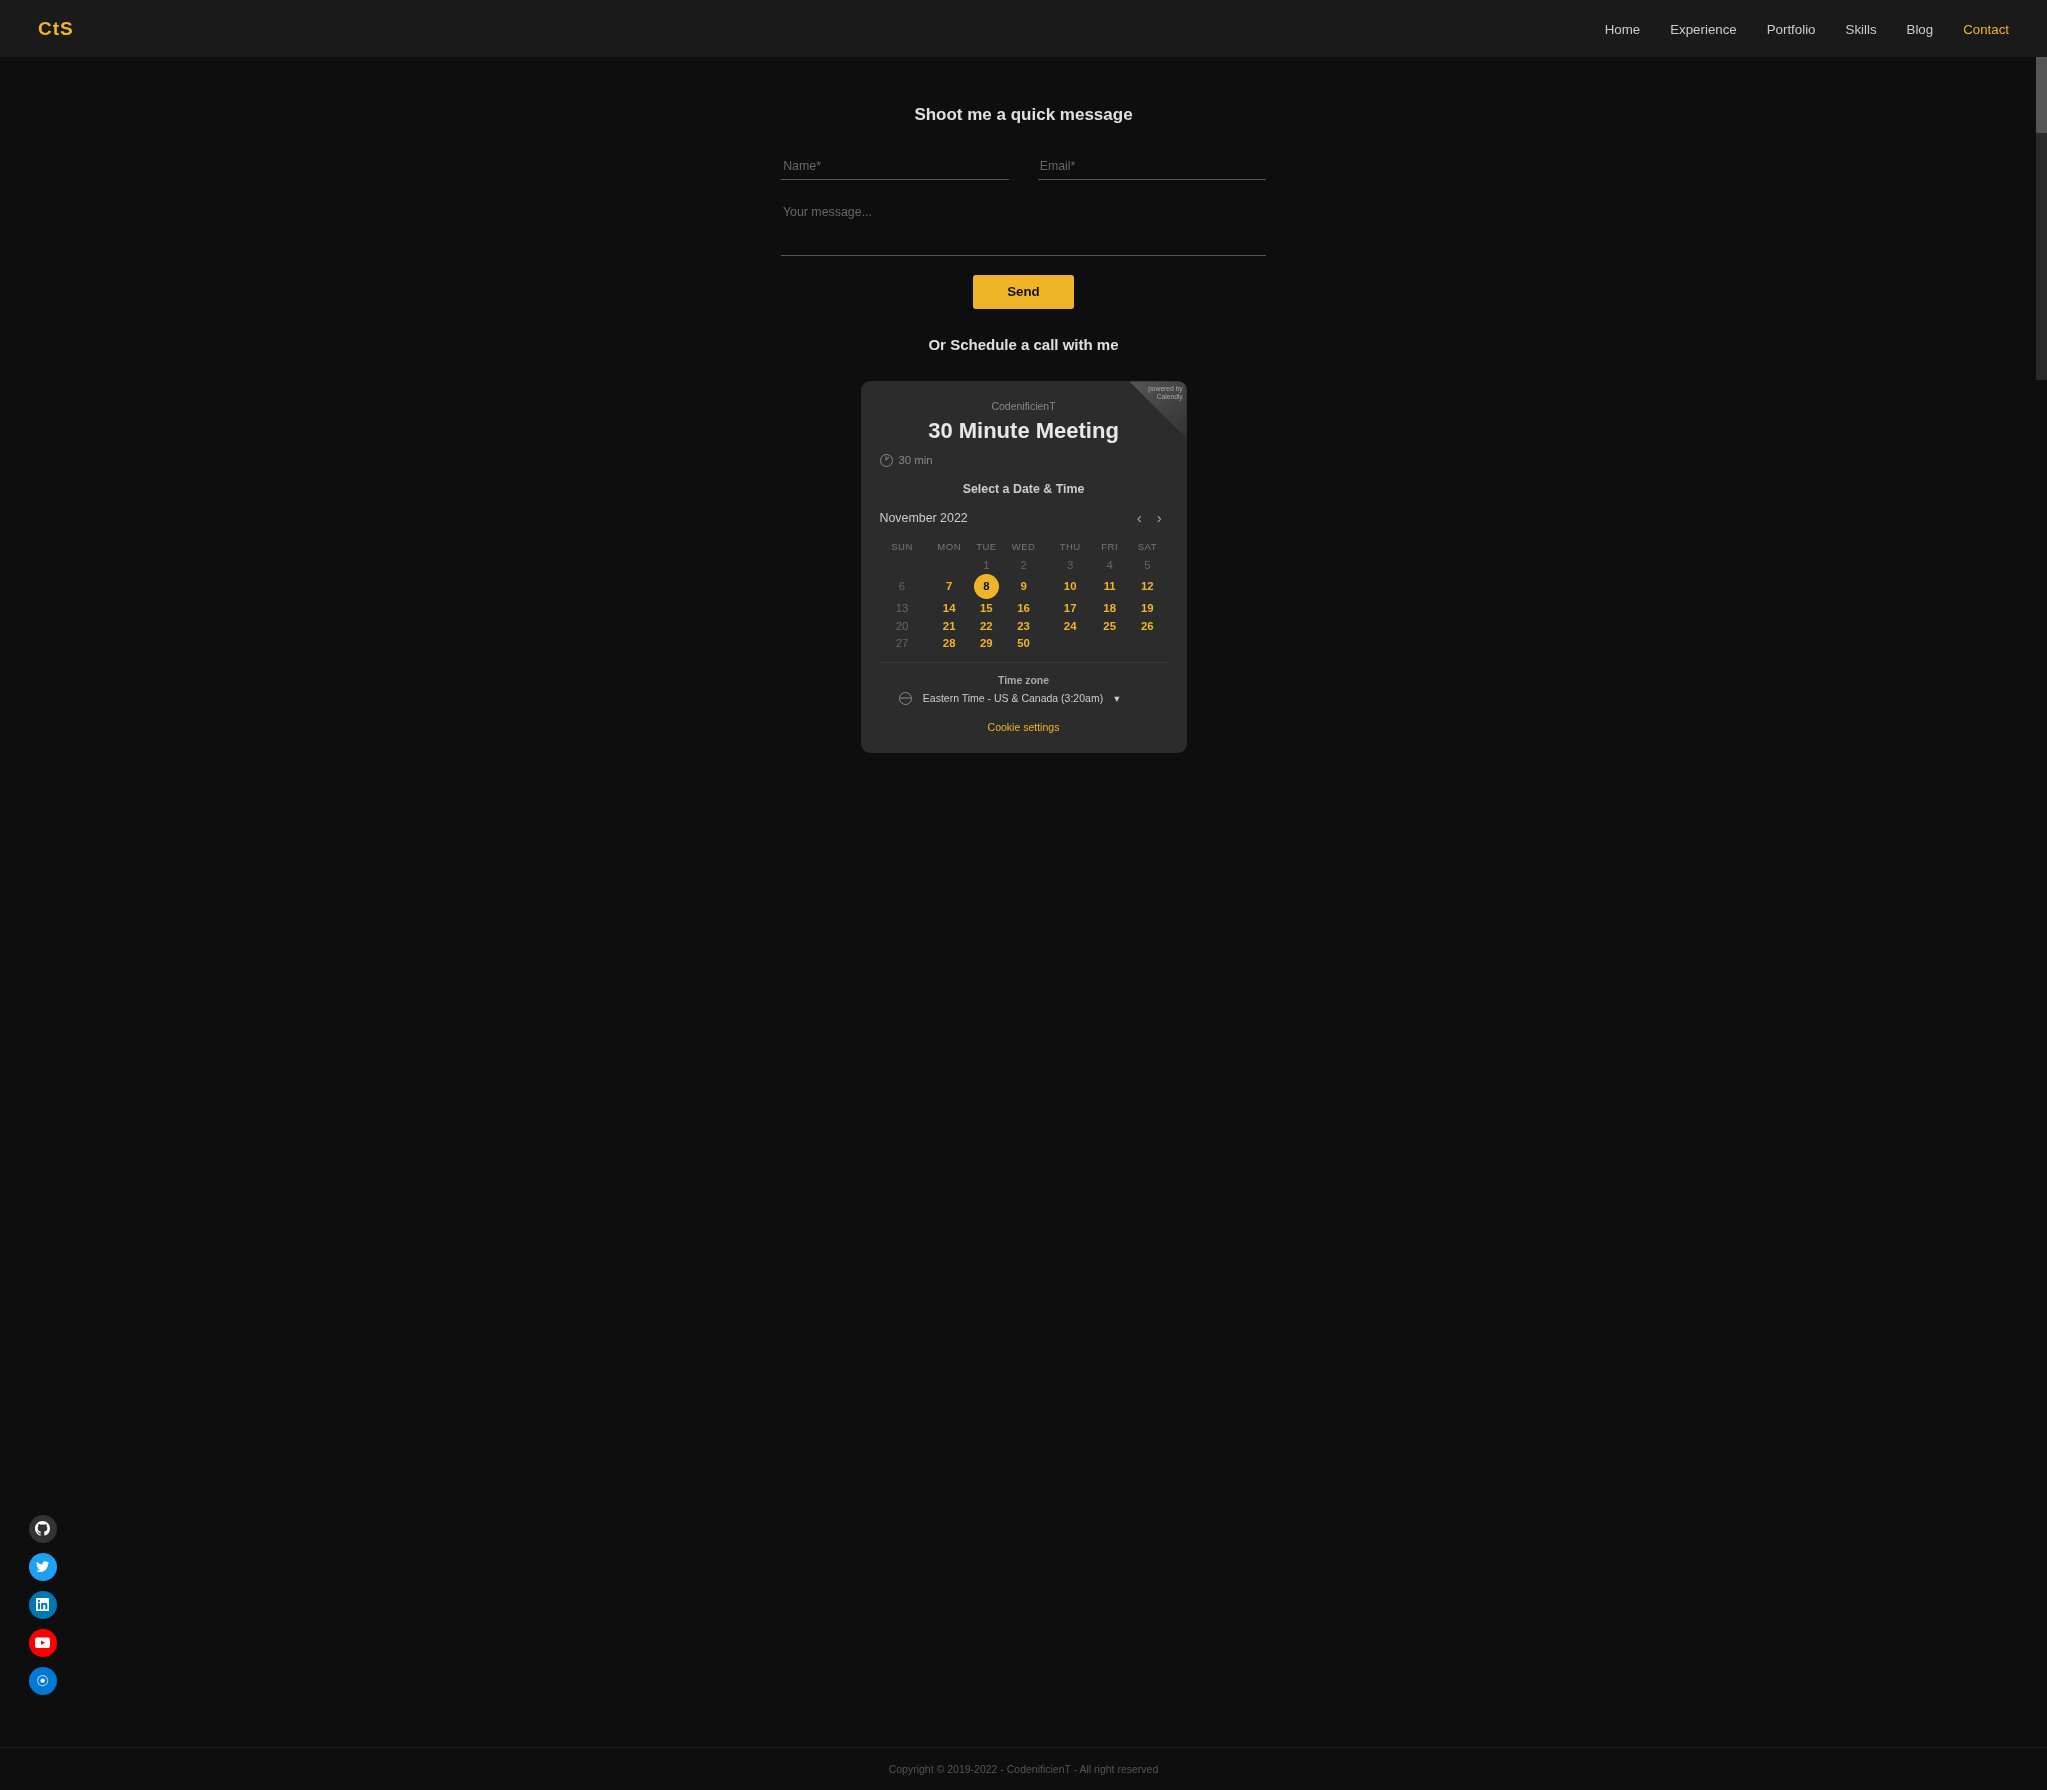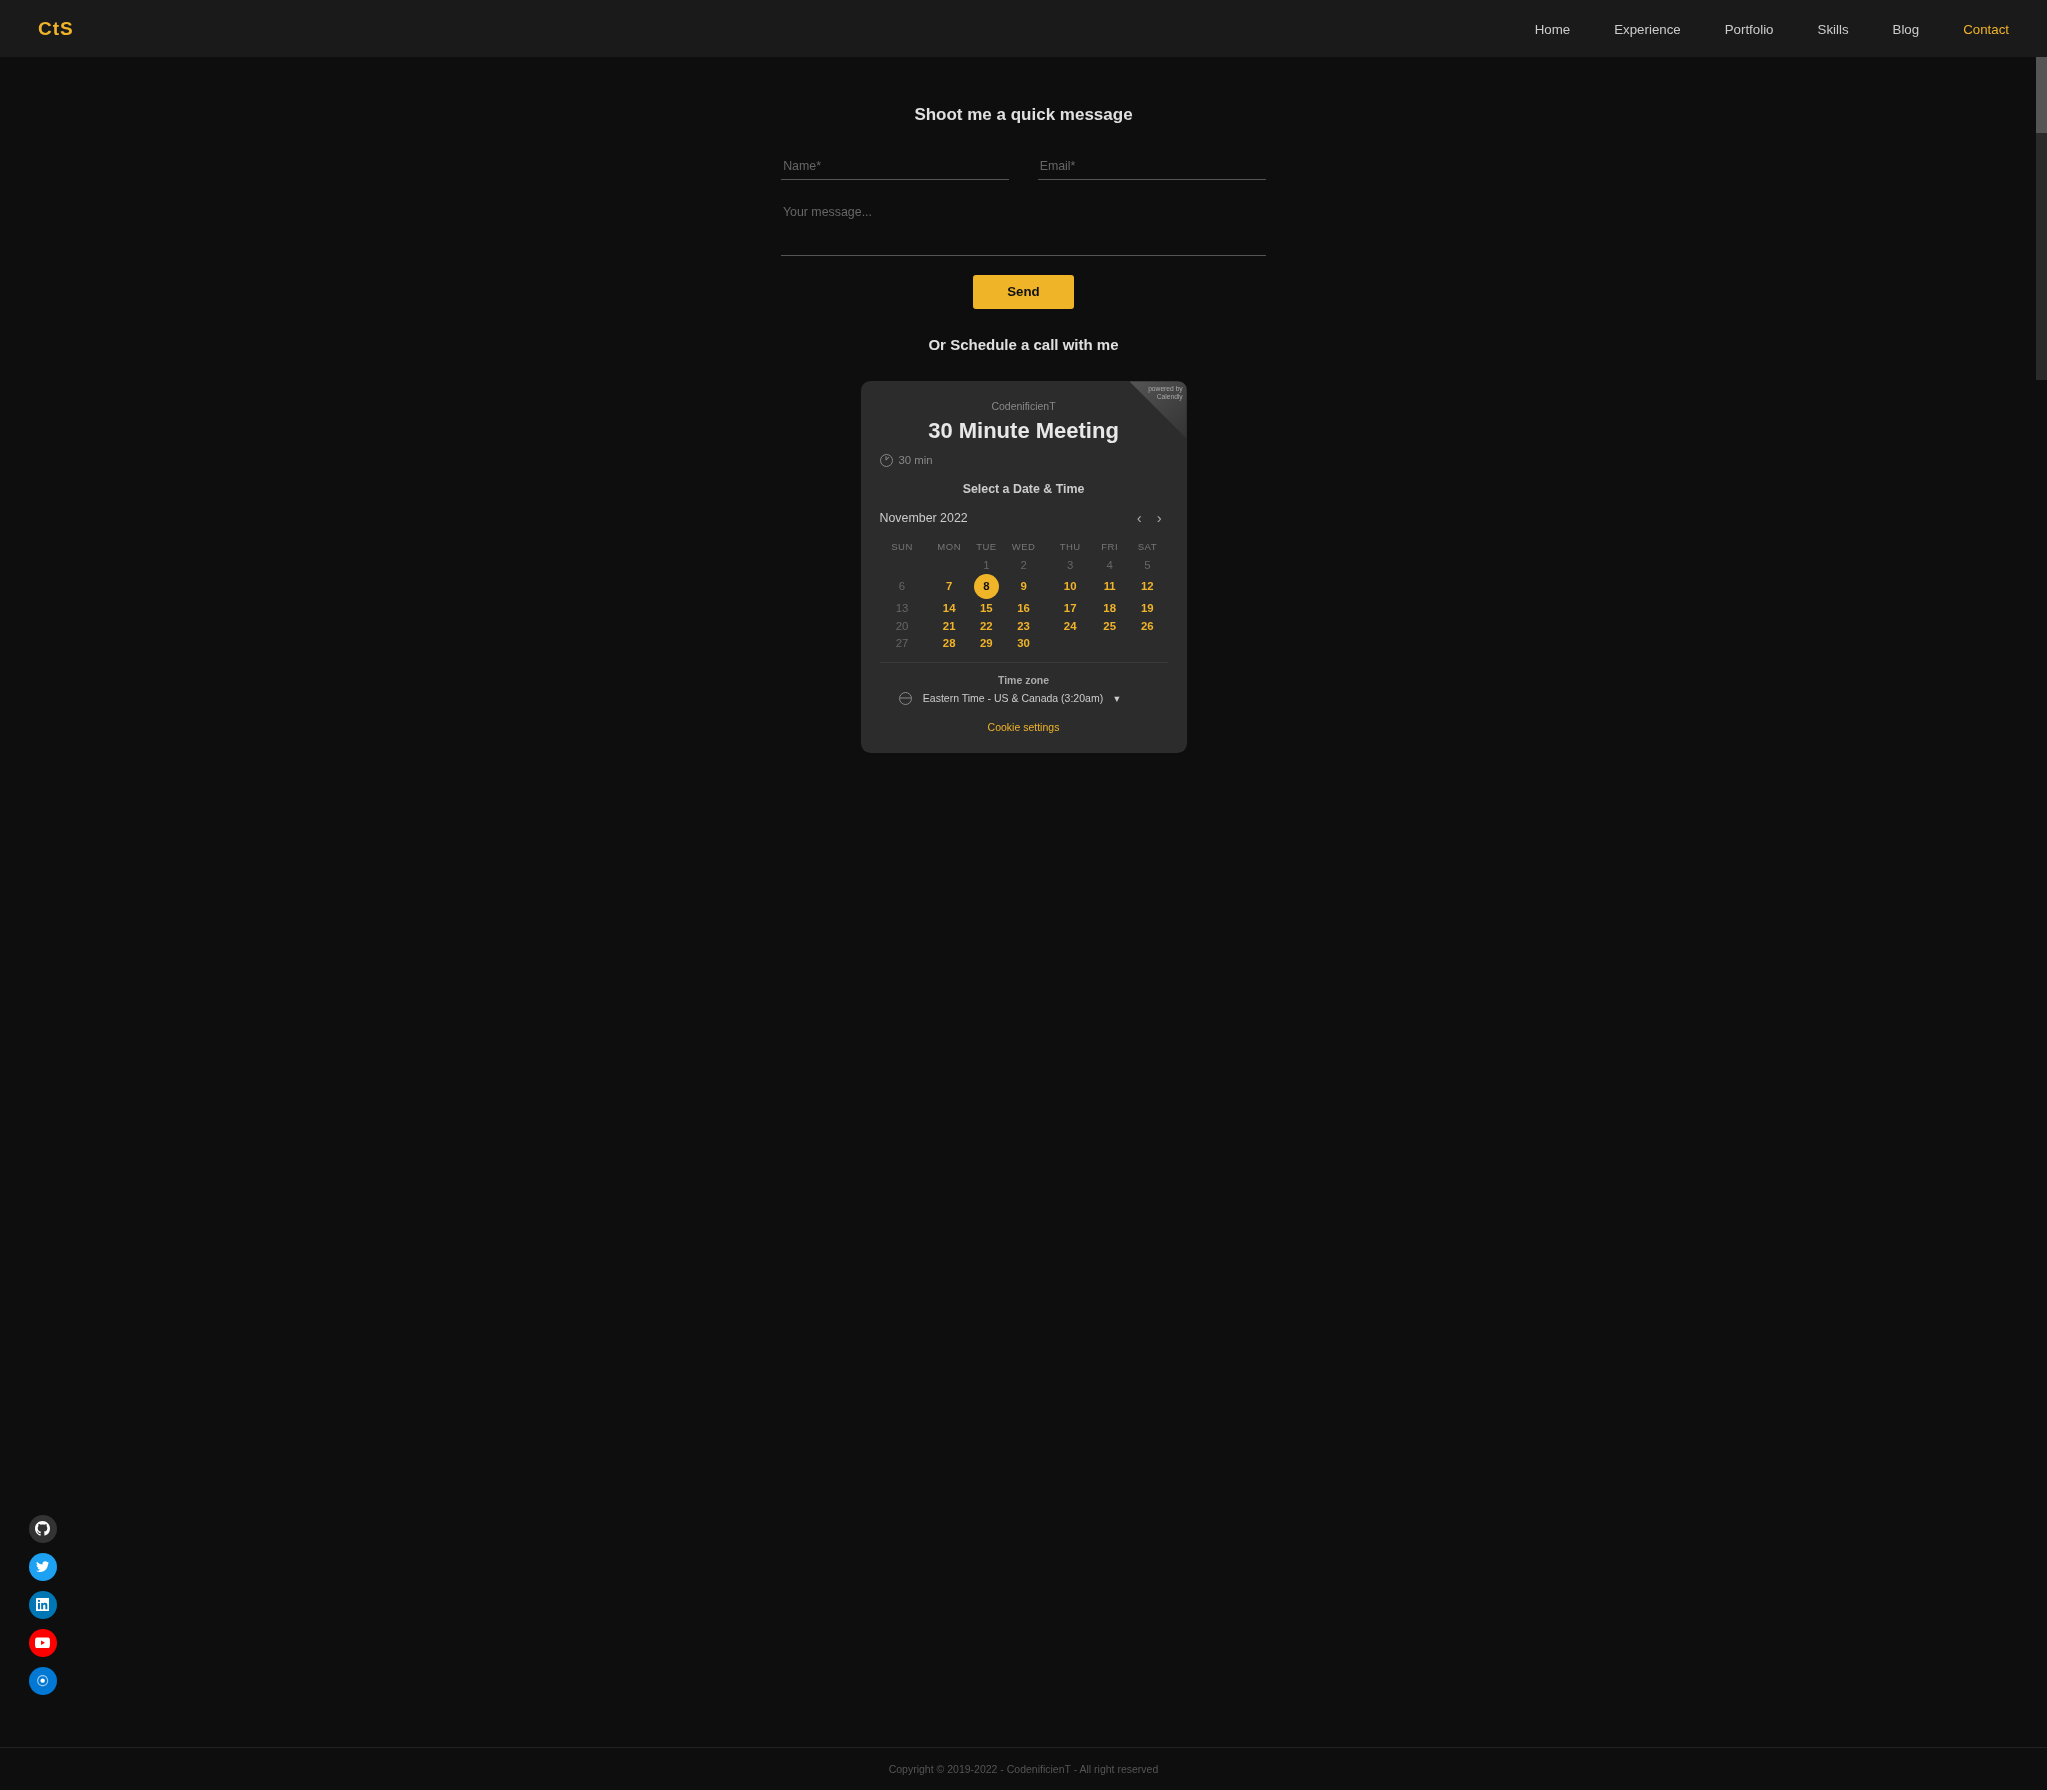--- a/index.html
+++ b/index.html
@@ -24,21 +24,21 @@
       z-index: 100;
     }
     .nav-logo {
       color: #f0b429;
       font-size: 19px;
       font-weight: bold;
       letter-spacing: 1px;
     }
     .nav-links {
       display: flex;
-      gap: 44px;
+      gap: 30px;
       list-style: none;
     }
     .nav-links li a {
       text-decoration: none;
       color: #ccc;
       font-size: 13.3px;
       transition: color 0.2s;
     }
     .nav-links li a.active {
       color: #f0b429;
@@ -491,21 +491,21 @@
                   <td class="available">22</td>
                   <td class="available">23</td>
                   <td class="available">24</td>
                   <td class="available">25</td>
                   <td class="available">26</td>
                 </tr>
                 <tr>
                   <td>27</td>
                   <td class="available">28</td>
                   <td class="available">29</td>
-                  <td class="available">30</td>
+                  <td class="available">50</td>
                   <td></td>
                   <td></td>
                   <td></td>
                 </tr>
               </tbody>
           </table>
 
           <div class="timezone-section">
             <div class="timezone-label">Time zone</div>
             <div class="timezone-value">

